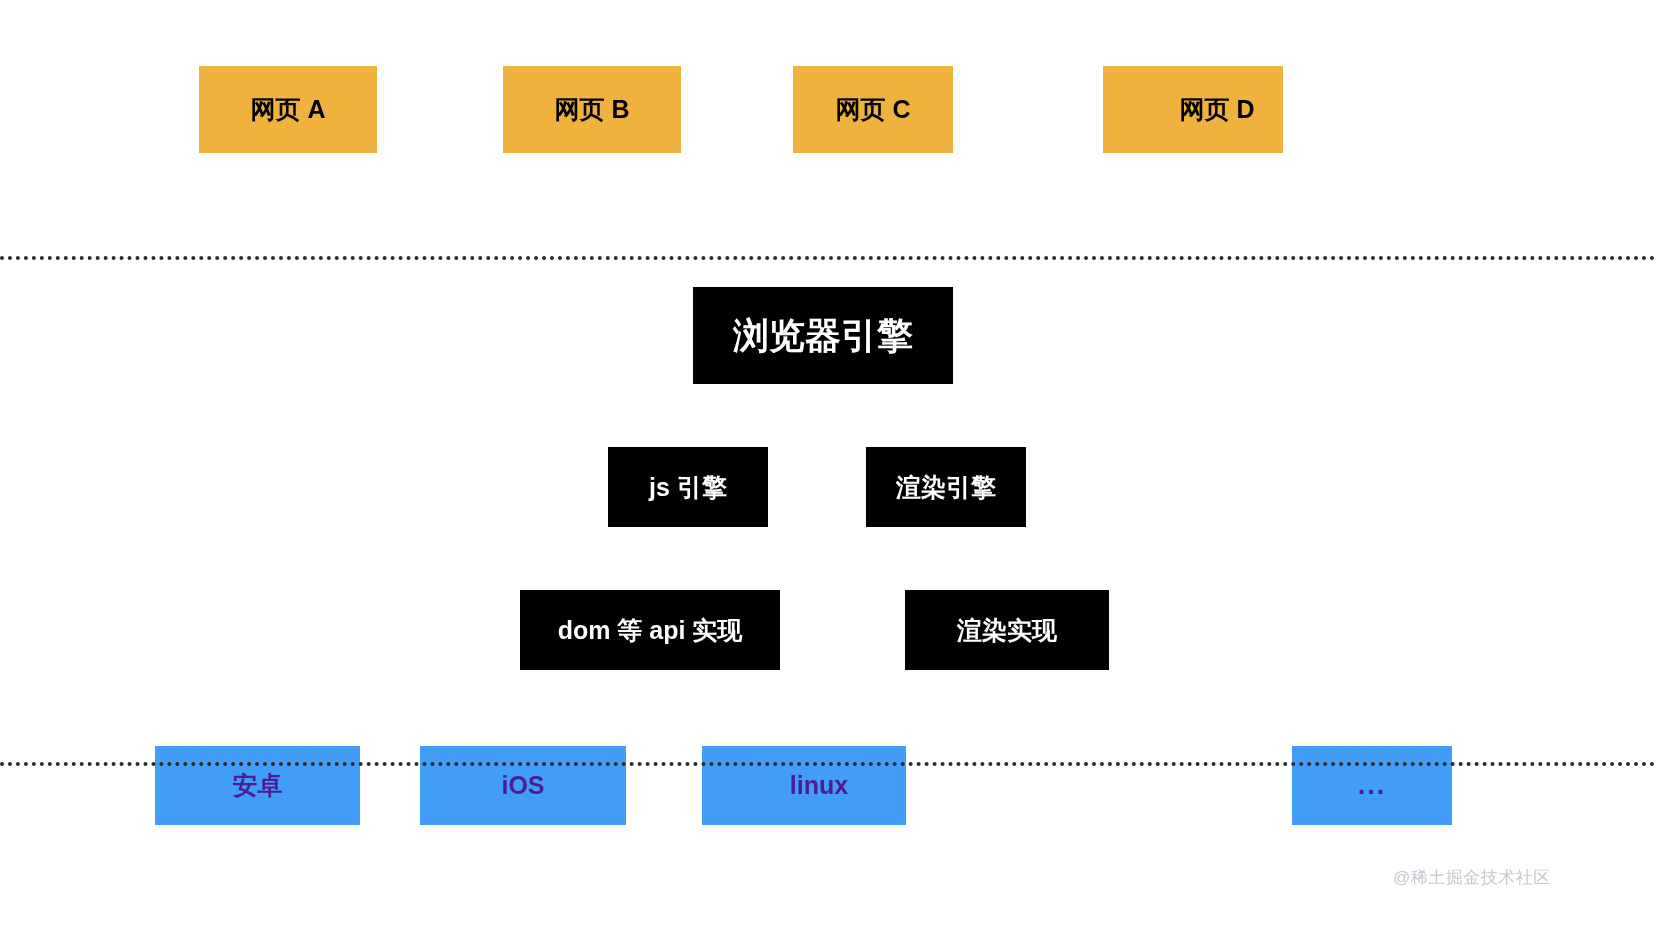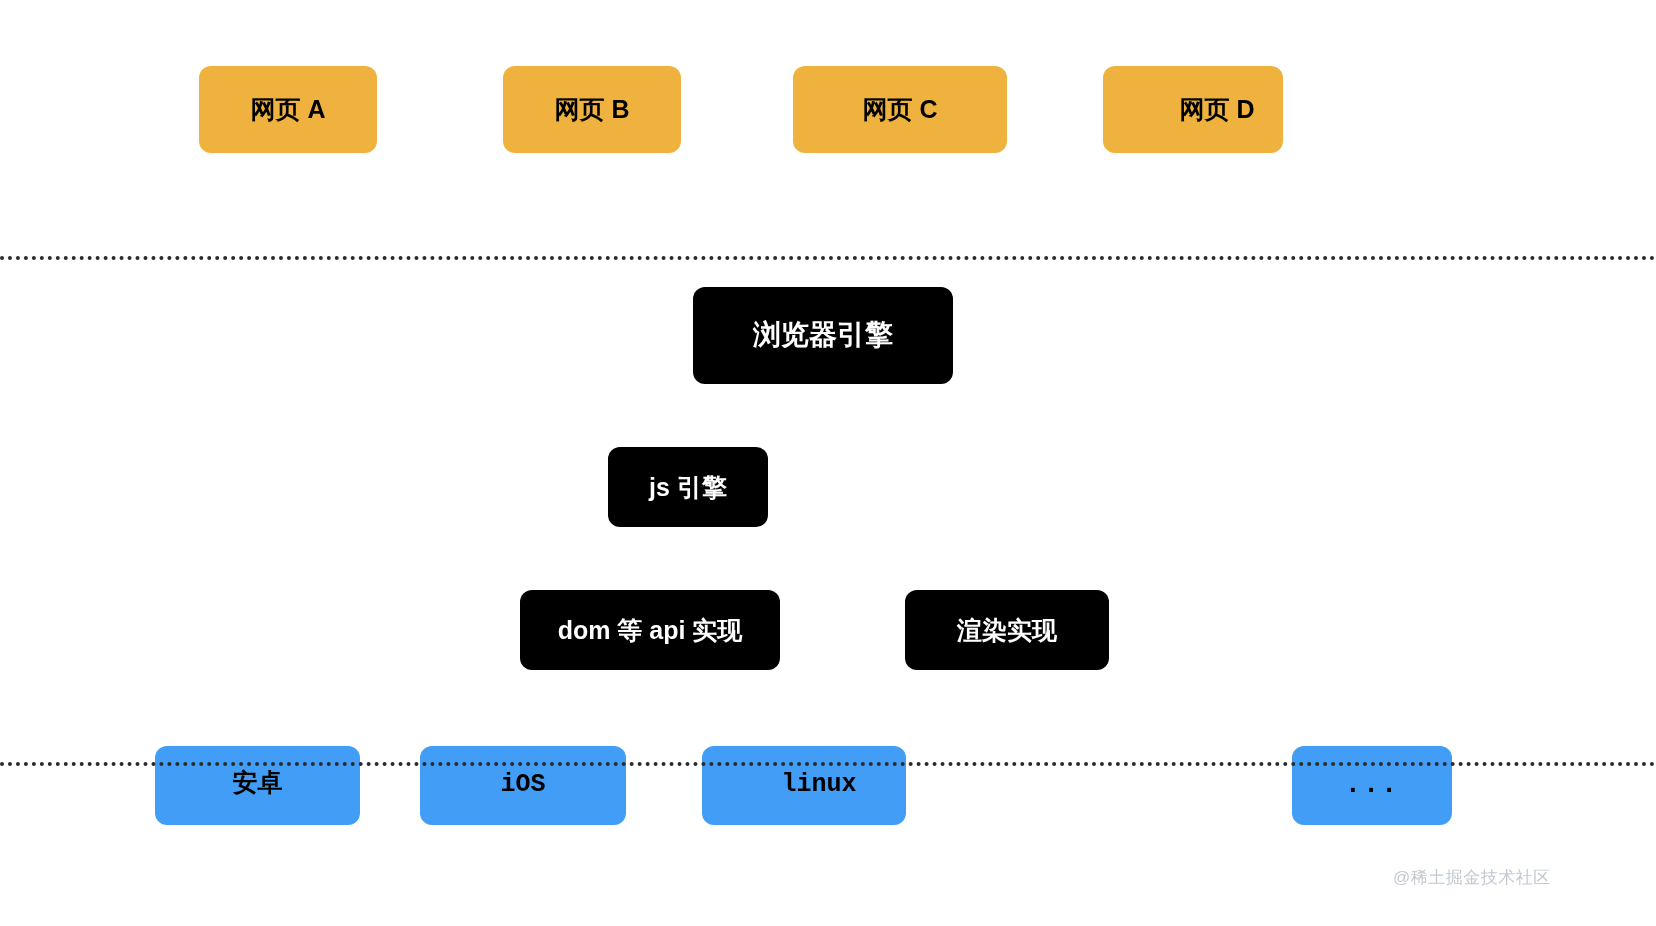--- a/index.html
+++ b/index.html
@@ -24,42 +24,40 @@
   }
   .node {
     position: absolute;
     display: flex;
     align-items: center;
     justify-content: center;
     box-sizing: border-box;
     text-align: center;
     line-height: 1.15;
     white-space: nowrap;
-    border-radius: 12px;
   }
   .node-page {
     background: #f0b23e;
     color: #000000;
     font-size: 25px;
     font-weight: 700;
   }
   .node-engine {
     background: #000000;
     color: #ffffff;
     font-weight: 700;
   }
-  .node-engine.lvl1 { font-size: 28px; }
+  .node-engine.lvl1 { font-size: 36px; }
   .node-engine.lvl2 { font-size: 25px; text-align: center; }
   .node-engine.lvl3 { font-size: 25px; margin-left: 18px; }
   .node-os {
     background: #419df5;
-    color: #000000;
+    color: #4c1d95;
     font-size: 25px;
     font-weight: 700;
-    font-family: Liberation Mono, monospace;
   }
   .node-os.ellipsis {
     font-size: 27px;
     letter-spacing: 2px;
   }
   .divider {
     position: absolute;
     left: 0;
     width: 1656px;
     height: 0;
@@ -73,24 +71,25 @@
     white-space: nowrap;
     letter-spacing: 0.5px;
   }
 </style>
 </head>
 <body>
 
 <div id="canvas">
     <div class="node node-page" style="left: 199px; top: 66px; width: 178px; height: 87px;">网页 A</div>
     <div class="node node-page" style="left: 503px; top: 66px; width: 178px; height: 87px;">网页 B</div>
-    <div class="node node-page" style="left: 793px; top: 66px; width: 214px; height: 87px;">网页 C</div>
+    <div class="node node-page" style="left: 793px; top: 66px; width: 160px; height: 87px;">网页 C</div>
     <div class="node node-page" style="left: 1103px; top: 66px; width: 180px; height: 87px; padding-left: 48px;">网页 D</div>
     <div class="node node-engine lvl1" style="left: 693px; top: 287px; width: 260px; height: 97px;">浏览器引擎</div>
     <div class="node node-engine lvl2" style="left: 608px; top: 447px; width: 160px; height: 80px;">js 引擎</div>
+    <div class="node node-engine lvl2" style="left: 866px; top: 447px; width: 160px; height: 80px;">渲染引擎</div>
     <div class="node node-engine lvl3" style="left: 502px; top: 590px; width: 260px; height: 80px;">dom 等 api 实现</div>
     <div class="node node-engine lvl3" style="left: 887px; top: 590px; width: 204px; height: 80px;">渲染实现</div>
     <div class="node node-os" style="left: 155px; top: 746px; width: 205px; height: 79px;">安卓</div>
     <div class="node node-os" style="left: 420px; top: 746px; width: 206px; height: 79px;">iOS</div>
     <div class="node node-os" style="left: 702px; top: 746px; width: 204px; height: 79px; padding-left: 30px;">linux</div>
     <div class="node node-os ellipsis" style="left: 1292px; top: 746px; width: 160px; height: 79px;">...</div>
     <div class="divider" style="top: 256px; border-top-color: rgb(43, 43, 43);"></div>
     <div class="divider" style="top: 762px; border-top-color: rgb(43, 43, 43);"></div>
     <div class="watermark" style="left: 1393px; top: 866px;">@稀土掘金技术社区</div>
   </div>

